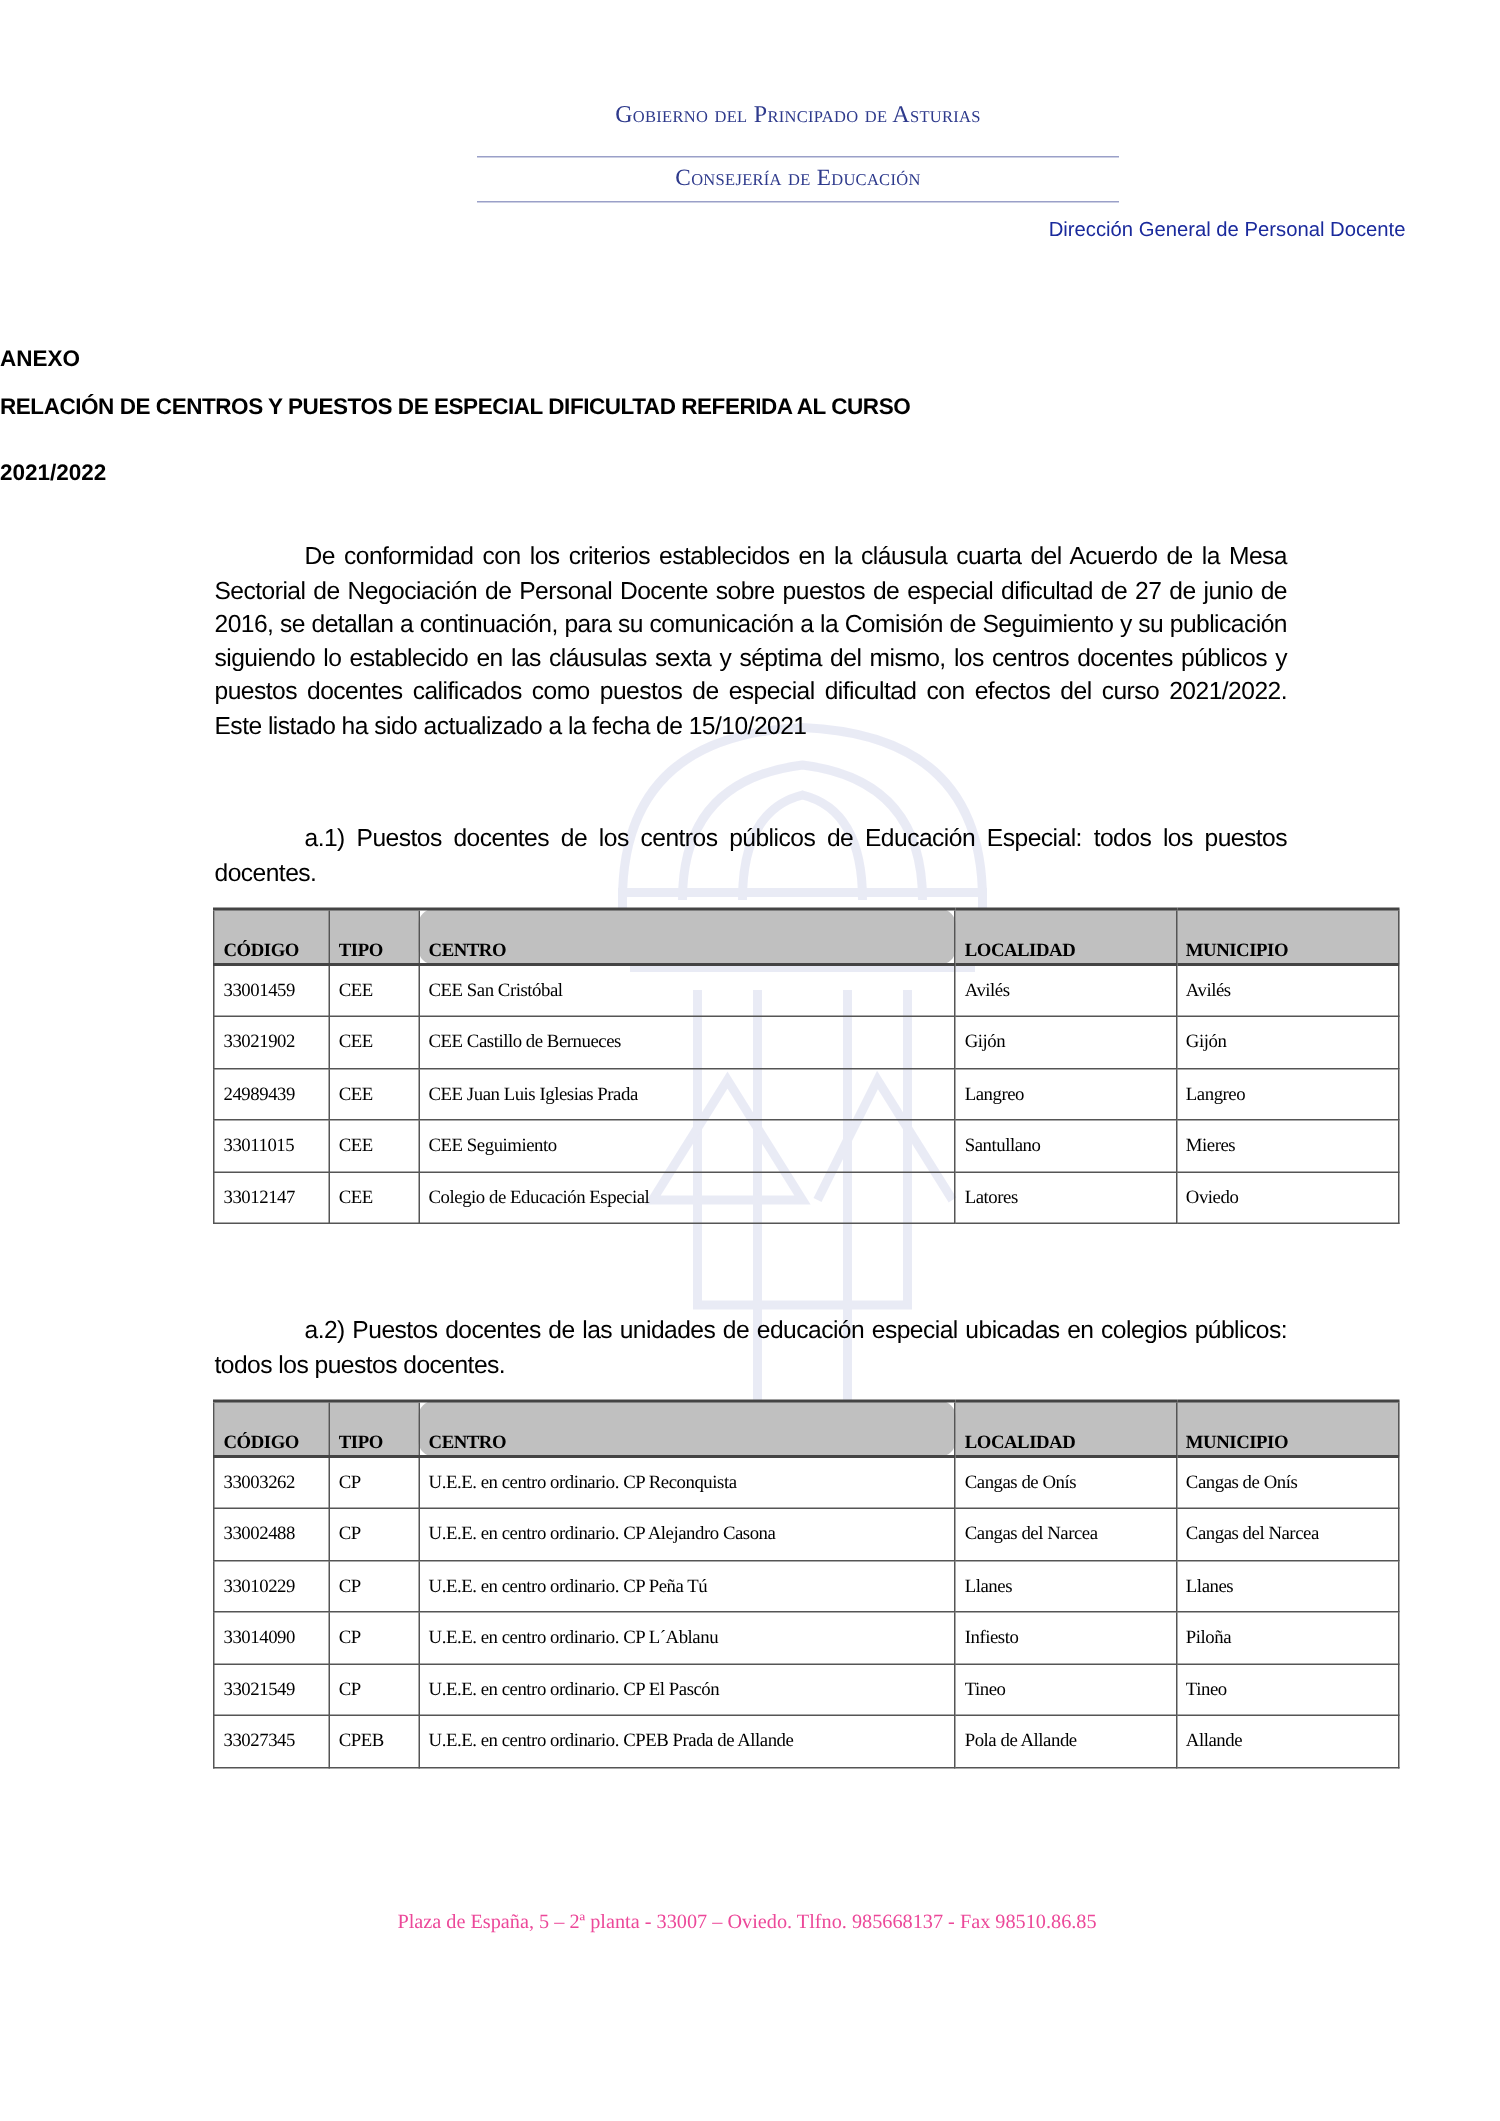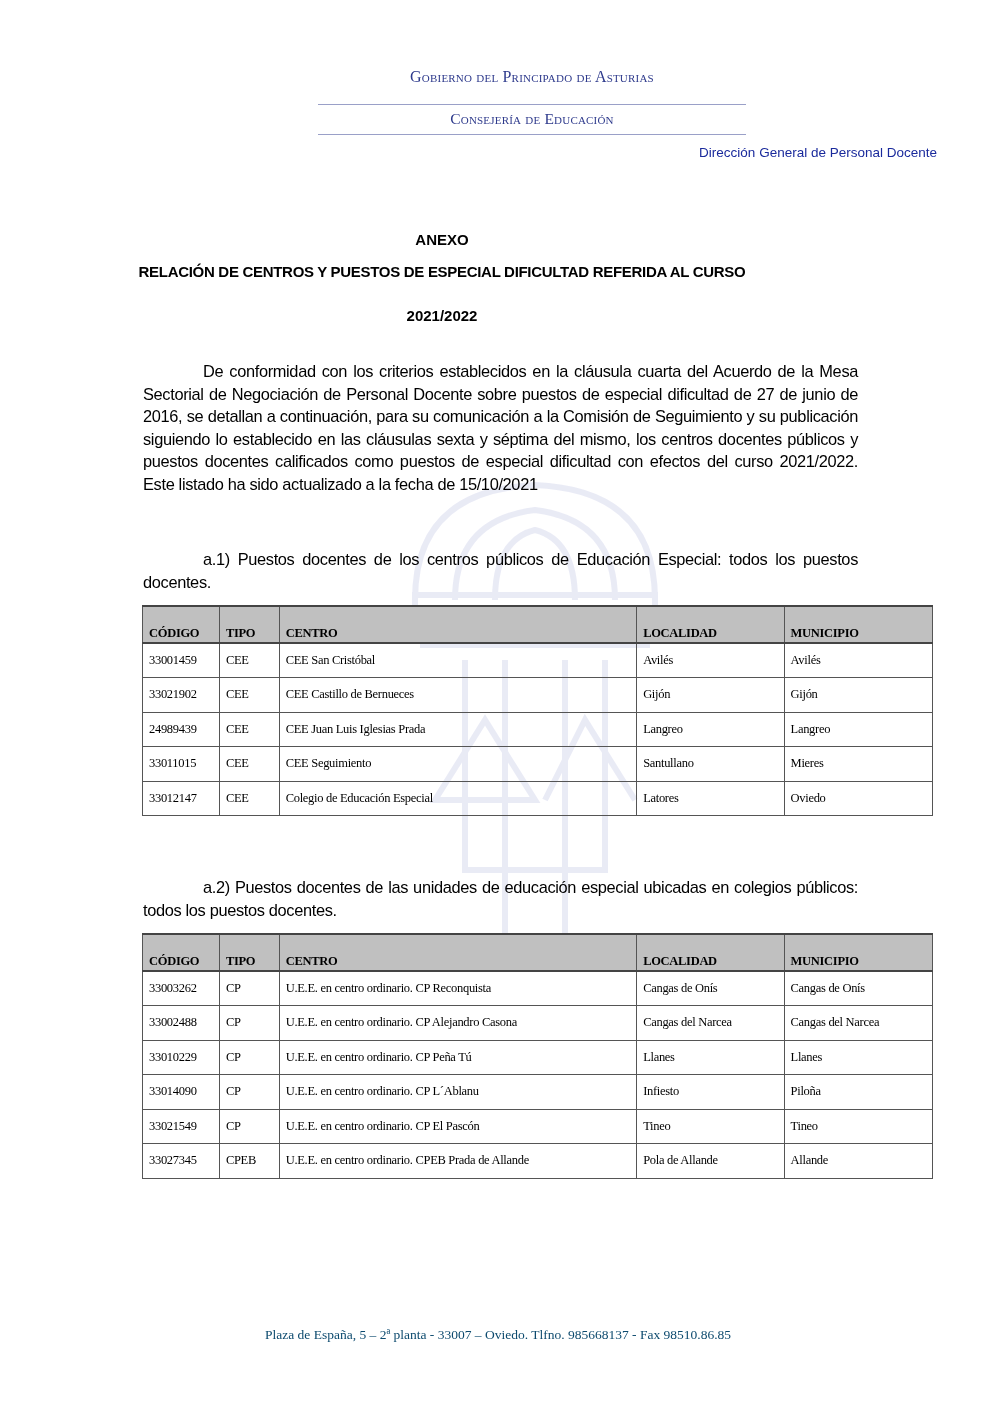--- a/index.html
+++ b/index.html
@@ -9,44 +9,44 @@
 
   
   .lh-title { left: 0; width: 1064px; text-align: center; font-family: "Liberation Serif", "DejaVu Serif", serif;
               color: #2e3a8c; font-variant: small-caps; letter-spacing: 0.2px; }
   .lh-gob { top: 68px; font-size: 16px; }
   .lh-con { top: 110px; font-size: 15.5px; }
   .lh-rule { left: 318px; width: 428px; height: 0; border-top: 1px solid #9aa0c8; }
   .direccion { top: 145px; right: 63px; font-size: 13.5px; color: #1a2a9c; }
 
   
-  .heading { left: 0; width: 884px; text-align: center; font-family: "Liberation Sans", "DejaVu Sans", sans-serif;
+  .heading { left: 0; width: 884px; text-align: left; font-family: "Liberation Sans", "DejaVu Sans", sans-serif;
              font-weight: bold; font-size: 15px; }
 
   
   .para { left: 143px; width: 715px; font-size: 16.4px; line-height: 22.6px; text-align: justify;
           font-family: "Liberation Sans", "DejaVu Sans", sans-serif; letter-spacing: -0.35px; }
   .para .indent { display: inline-block; width: 60px; }
 
   
   table.doc { position: absolute; left: 142px; width: 791px; border-collapse: collapse;
               font-family: Liberation Serif, serif; font-size: 12.5px; letter-spacing: -0.3px; }
   table.doc th, table.doc td { border: 1px solid #555; padding: 0 6px; text-align: left; vertical-align: middle; }
   table.doc thead tr { height: 37px; }
   table.doc th { background: #c0c0c0; font-weight: bold; vertical-align: bottom; padding-bottom: 1px;
                  border-top: 2px solid #444; border-bottom: 2px solid #444; }
   table.doc tbody tr { height: 34.5px; }
   table.doc td { background: transparent; }
-  .c1 { width: 64px; } .c2 { width: 47px; } .c3 { width: 347px; } .c4 { width: 135px; } .c5 { width: 136px; }
+  .c1 { width: 64px; } .c2 { width: 47px; } .c3 { width: 347px; border-radius: 10px; } .c4 { width: 135px; } .c5 { width: 136px; }
 
   
   .watermark { left: 395px; top: 470px; width: 280px; height: 470px; opacity: 0.09; }
 
-  .footer { top: 1327px; left: 0; width: 996px; text-align: center; font-family: "Liberation Serif", "DejaVu Serif", serif;
-            font-size: 13.5px; color: #0c4a6e; }
+  .footer { top: 1273px; left: 0; width: 996px; text-align: center; font-family: "Liberation Serif", "DejaVu Serif", serif;
+            font-size: 13.5px; color: #ec4899; }
 </style>
 </head>
 <body>
 
 <svg class="abs watermark" viewBox="0 0 280 470">
   <g fill="none" stroke="#1a2a9c" stroke-width="6">
     <path d="M20 130 Q20 20 140 15 Q260 20 260 130"></path>
     <path d="M60 130 Q60 50 140 40 Q220 50 220 130"></path>
     <path d="M100 130 Q100 70 140 60 Q180 70 180 130"></path>
     <rect x="20" y="125" width="240" height="28"></rect>

